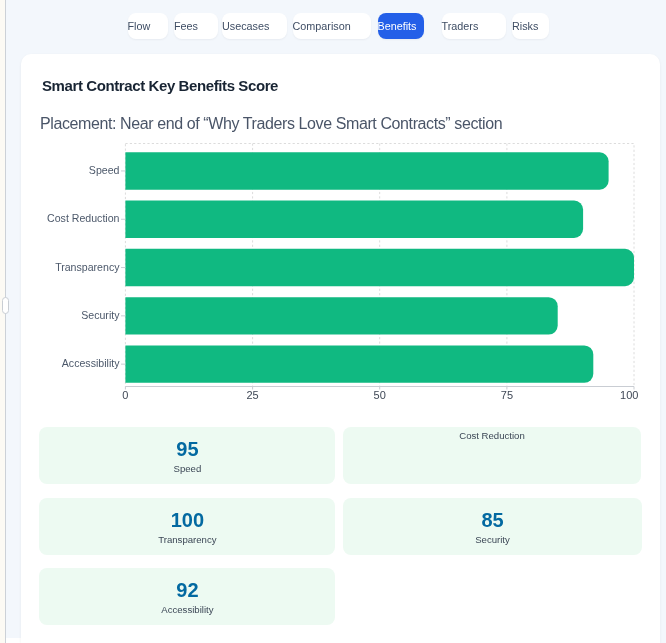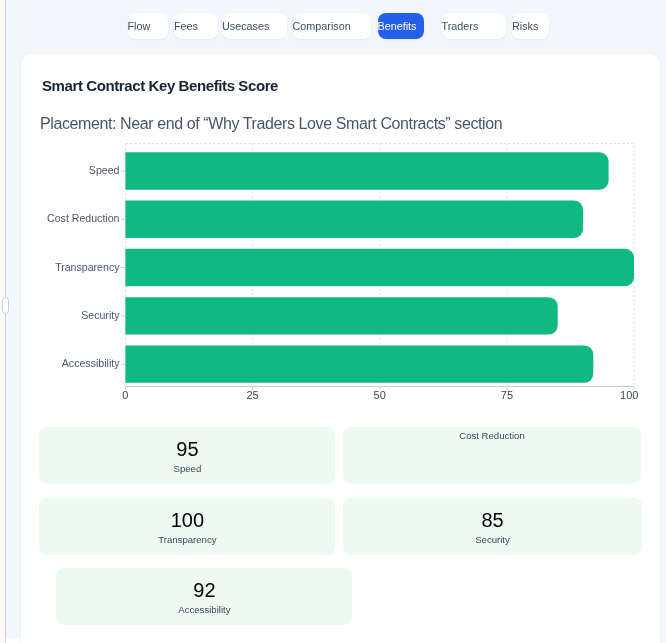--- a/index.html
+++ b/index.html
@@ -7,21 +7,21 @@
   body { font-family:"Liberation Sans", sans-serif; background:#f3f7fc; position:relative; }
   .paper { position:absolute; left:0; top:0; width:5.5px; height:643px; background:#fcfaf4; border-right:1px solid #ccd1d7; }
   .handle { position:absolute; left:1.5px; top:297px; width:7px; height:16.5px; background:#fff; border:1px solid #c9ced4; border-radius:3.5px; z-index:5; }
   .tab { position:absolute; top:12.5px; height:26.5px; line-height:26.5px; background:#fff; border-radius:8px; font-size:10.8px; color:#3e4d64; box-shadow:0 1px 2px rgba(13,26,44,.05); }
   .tab.active { background:#235fe8; color:#fff; }
   .card { position:absolute; left:21px; top:54px; width:639px; height:589px; background:#fff; border-radius:10px 10px 0 0; box-shadow:0 1px 3px rgba(16,24,40,.06); }
   .title { position:absolute; left:21px; top:23px; font-size:15px; font-weight:bold; color:#182433; letter-spacing:-0.4px; }
   .subtitle { position:absolute; left:19px; top:61px; font-size:16px; color:#4a5568; letter-spacing:-0.4px; }
   .chartsvg { position:absolute; left:0; top:0; }
   .stat { position:absolute; width:296px; height:57px; background:#edfaf2; border-radius:8px; text-align:center; }
-  .stat .num { margin-top:11px; font-size:20px; font-weight:normal; color:#000000; line-height:22px; }
+  .stat .num { margin-top:11px; font-size:20px; font-weight:bold; color:#0369a1; line-height:22px; }
   .stat .lbl { margin-top:2.5px; font-size:9.6px; color:#3c4756; }
 </style>
 </head>
 <body>
   <div class="paper"></div>
   <div style="position:absolute; left:5.5px; top:637.5px; width:16px; height:5.5px; background:#fff;"></div>
   <div class="handle"></div>
   <div class="tab" style="left:127.5px;width:40.5px">Flow</div>
   <div class="tab" style="left:174px;width:43.5px">Fees</div>
   <div class="tab" style="left:222px;width:65px">Usecases</div>
@@ -83,17 +83,17 @@
       <div class="lbl">Cost Reduction</div>
     </div>
     <div class="stat" style="left:18.4px; top:444px;">
       <div class="num">100</div>
       <div class="lbl">Transparency</div>
     </div>
     <div class="stat" style="left:322px; top:444px; width:299px;">
       <div class="num">85</div>
       <div class="lbl">Security</div>
     </div>
-    <div class="stat" style="left:18.4px; top:514px;margin-left:17px;">
+    <div class="stat" style="left:18.4px; top:514px;">
       <div class="num">92</div>
       <div class="lbl">Accessibility</div>
     </div>
   </div>
 
 </body></html>

